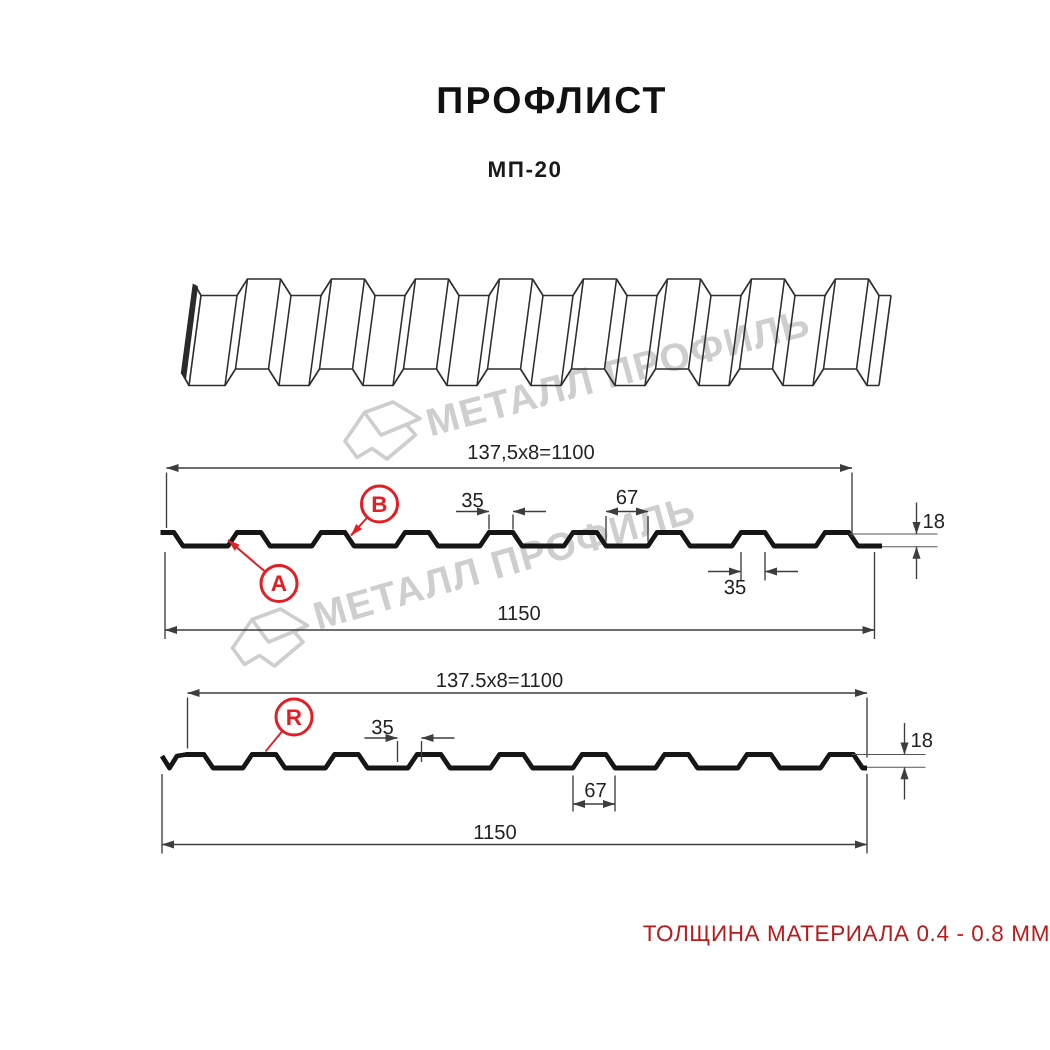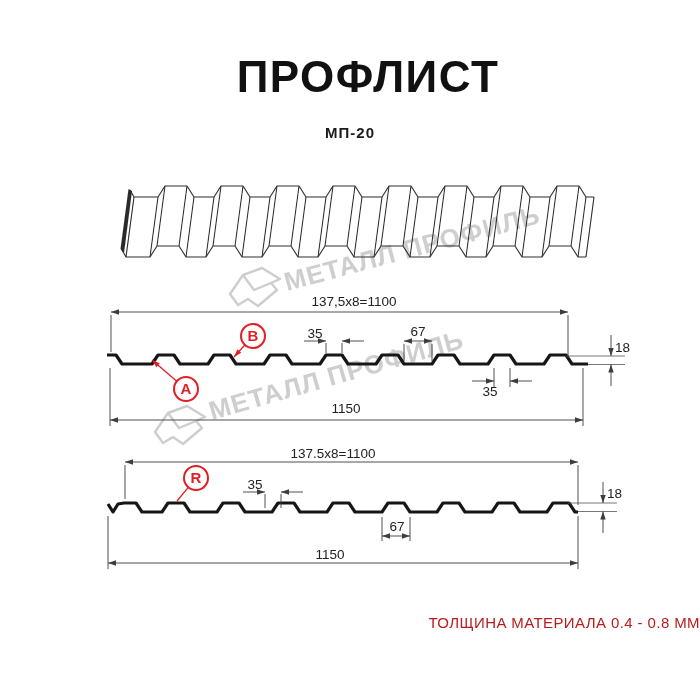--- a/index.html
+++ b/index.html
@@ -1,19 +1,19 @@
 <!DOCTYPE html>
 <html><head>
 <meta charset="utf-8">
 <style>
   html,body{margin:0;padding:0;background:#ffffff;}
   .page{position:relative;width:700px;height:700px;background:#ffffff;overflow:hidden;
         font-family:"Liberation Sans", sans-serif;}
   .hdr{position:absolute;left:0;top:55px;width:700px;text-align:center;}
-  .title{font-size:44px;font-weight:700;letter-spacing:1.5px;color:#111111;line-height:1;padding-left:36px;}
+  .title{font-size:25px;font-weight:700;letter-spacing:1.5px;color:#111111;line-height:1;padding-left:36px;}
   .subtitle{margin-top:25px;font-size:15px;font-weight:700;letter-spacing:1px;color:#1a1a1a;}
   .ftr{position:absolute;left:0;top:614px;width:700px;text-align:right;
        font-size:15px;font-weight:500;letter-spacing:0.4px;color:#b91c1c;}
   svg{position:absolute;left:0;top:0;}
   text.dim{font-family:"Liberation Sans", sans-serif;font-size:13.5px;fill:#222222;text-anchor:middle;}
   text.dim.start{text-anchor:start;}
   text.lbl{font-family:"Liberation Sans", sans-serif;font-size:15px;font-weight:700;text-anchor:middle;}
   text.wm{font-family:"Liberation Sans", sans-serif;font-size:26px;font-weight:700;letter-spacing:1px;}
 </style>
 </head>

